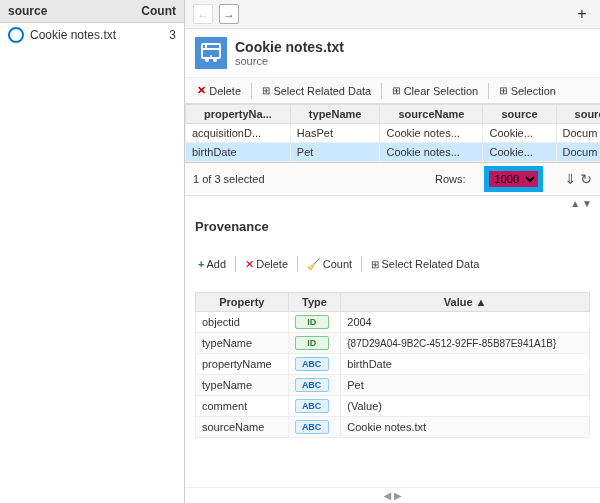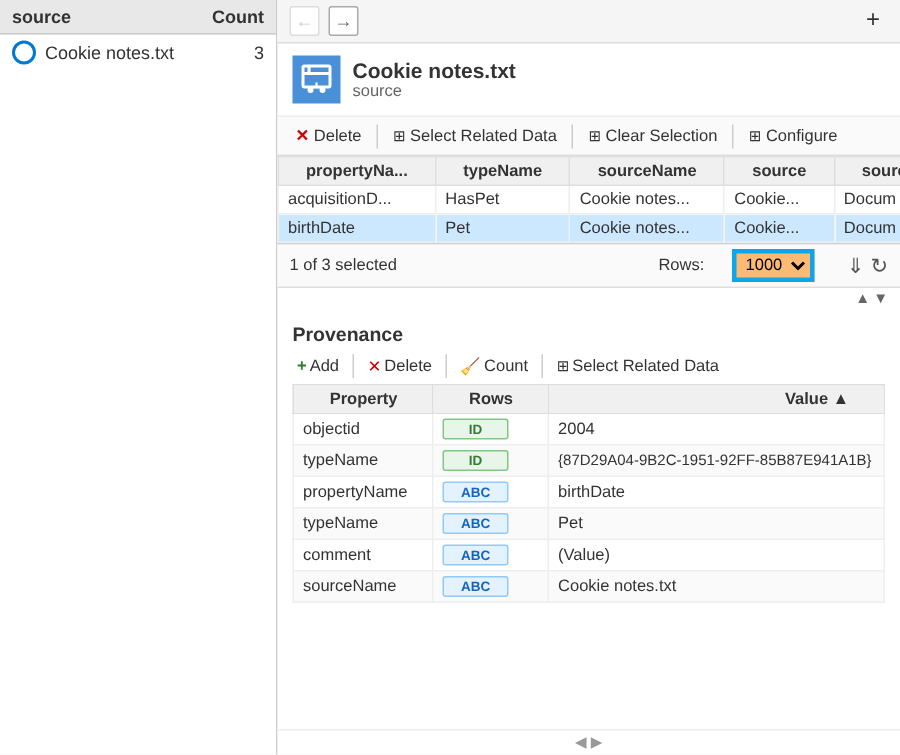--- a/index.html
+++ b/index.html
@@ -88,56 +88,56 @@
       overflow: hidden; max-width: 90px; text-overflow: ellipsis;
     }
     .data-table tr.selected td { background: #cce8ff; }
 
     
     .status-bar {
       display: flex; align-items: center; padding: 3px 8px; gap: 18px;
       font-size: 11px; color: #333; background: #fafafa; border-bottom: 1px solid #ddd;
     }
     .rows-select {
-      border: 3px solid #0ea5e9; padding: 1px 2px; font-size: 11px; background: #fdba74; text-align: right;
+      border: 5px solid #0ea5e9; padding: 1px 2px; font-size: 11px; background: #be185d;
     }
     .status-icons { margin-left: 4px; display: flex; gap: 4px; }
     .status-icon { font-size: 14px; color: #555; cursor: pointer; }
 
     
     .sort-arrows {
       display: flex; align-items: center; justify-content: flex-end;
       padding: 2px 8px; font-size: 10px; color: #666;
     }
 
     
     .provenance-section {
-      flex: 1; overflow: hidden; display: flex; flex-direction: column; padding: 8px 0 0 0;
+      flex: 1; overflow: hidden; display: flex; flex-direction: column; padding: 8px 0 0 0; gap: 16px;
     }
     .prov-title {
       font-size: 13px; font-weight: bold; padding: 0 10px 4px 10px;
     }
     .prov-toolbar {
       display: flex; align-items: center; gap: 4px; padding: 2px 10px 4px 10px;
     }
     .prov-tool-btn {
       display: flex; align-items: center; gap: 2px; font-size: 11px;
       cursor: pointer; padding: 1px 3px;
     }
     .prov-table-container { flex: 1; overflow-y: auto; padding: 0 10px; }
     .prov-table { width: 100%; border-collapse: collapse; font-size: 11px; }
     .prov-table th {
-      background: #f0f0f0; border: 1px solid #ddd; padding: 3px 23px;
-      text-align: right; font-weight: 600; position: sticky; top: 0;
+      background: #f0f0f0; border: 1px solid #ddd; padding: 3px 6px;
+      text-align: center; font-weight: 600; position: sticky; top: 0;
     }
     .prov-table td { border: 1px solid #eee; padding: 3px 6px; }
     .prov-table tr:nth-child(even) td { background: #fafafa; }
     .type-badge {
       display: inline-flex; align-items: center; justify-content: center;
-      width: 44px; height: 14px; border-radius: 2px; font-size: 9px; font-weight: bold;
+      width: 34px; height: 14px; border-radius: 2px; font-size: 9px; font-weight: bold;
       border: 1px solid;
     }
     .type-id { background: #e8f5e9; color: #2e7d32; border-color: #81c784; }
     .type-abc { background: #e3f2fd; color: #1565c0; border-color: #90caf9; }
 
     .prov-scroll-hint {
       text-align: center; font-size: 10px; color: #999; padding: 2px;
       border-top: 1px solid #eee;
     }
   </style>
@@ -193,21 +193,21 @@
       <span>Select Related Data</span>
     </div>
     <div class="separator"></div>
     <div class="tool-btn">
       <span style="font-size:10px;">⊞</span>
       <span>Clear Selection</span>
     </div>
     <div class="separator"></div>
     <div class="tool-btn">
       <span style="font-size:10px;">⊞</span>
-      <span>Configure</span>
+      <span>Selection</span>
     </div>
   </div>
 
   <div class="table-container">
     <table class="data-table">
       <thead>
         <tr>
           <th>propertyNa...</th>
           <th>typeName</th>
           <th>sourceName</th>
@@ -276,34 +276,34 @@
         <span style="font-size:10px;">⊞</span>
         <span>Select Related Data</span>
       </div>
     </div>
 
     <div class="prov-table-container">
       <table class="prov-table">
         <thead>
           <tr>
             <th>Property</th>
-            <th>Rows</th>
+            <th>Type</th>
             <th>Value ▲</th>
           </tr>
         </thead>
         <tbody>
           <tr>
             <td>objectid</td>
             <td><span class="type-badge type-id">ID</span></td>
             <td>2004</td>
           </tr>
           <tr>
             <td>typeName</td>
             <td><span class="type-badge type-id">ID</span></td>
-            <td style="font-size:10px;">{87D29A04-9B2C-1951-92FF-85B87E941A1B}</td>
+            <td style="font-size:10px;">{87D29A04-9B2C-4512-92FF-85B87E941A1B}</td>
           </tr>
           <tr>
             <td>propertyName</td>
             <td><span class="type-badge type-abc">ABC</span></td>
             <td>birthDate</td>
           </tr>
           <tr>
             <td>typeName</td>
             <td><span class="type-badge type-abc">ABC</span></td>
             <td>Pet</td>

